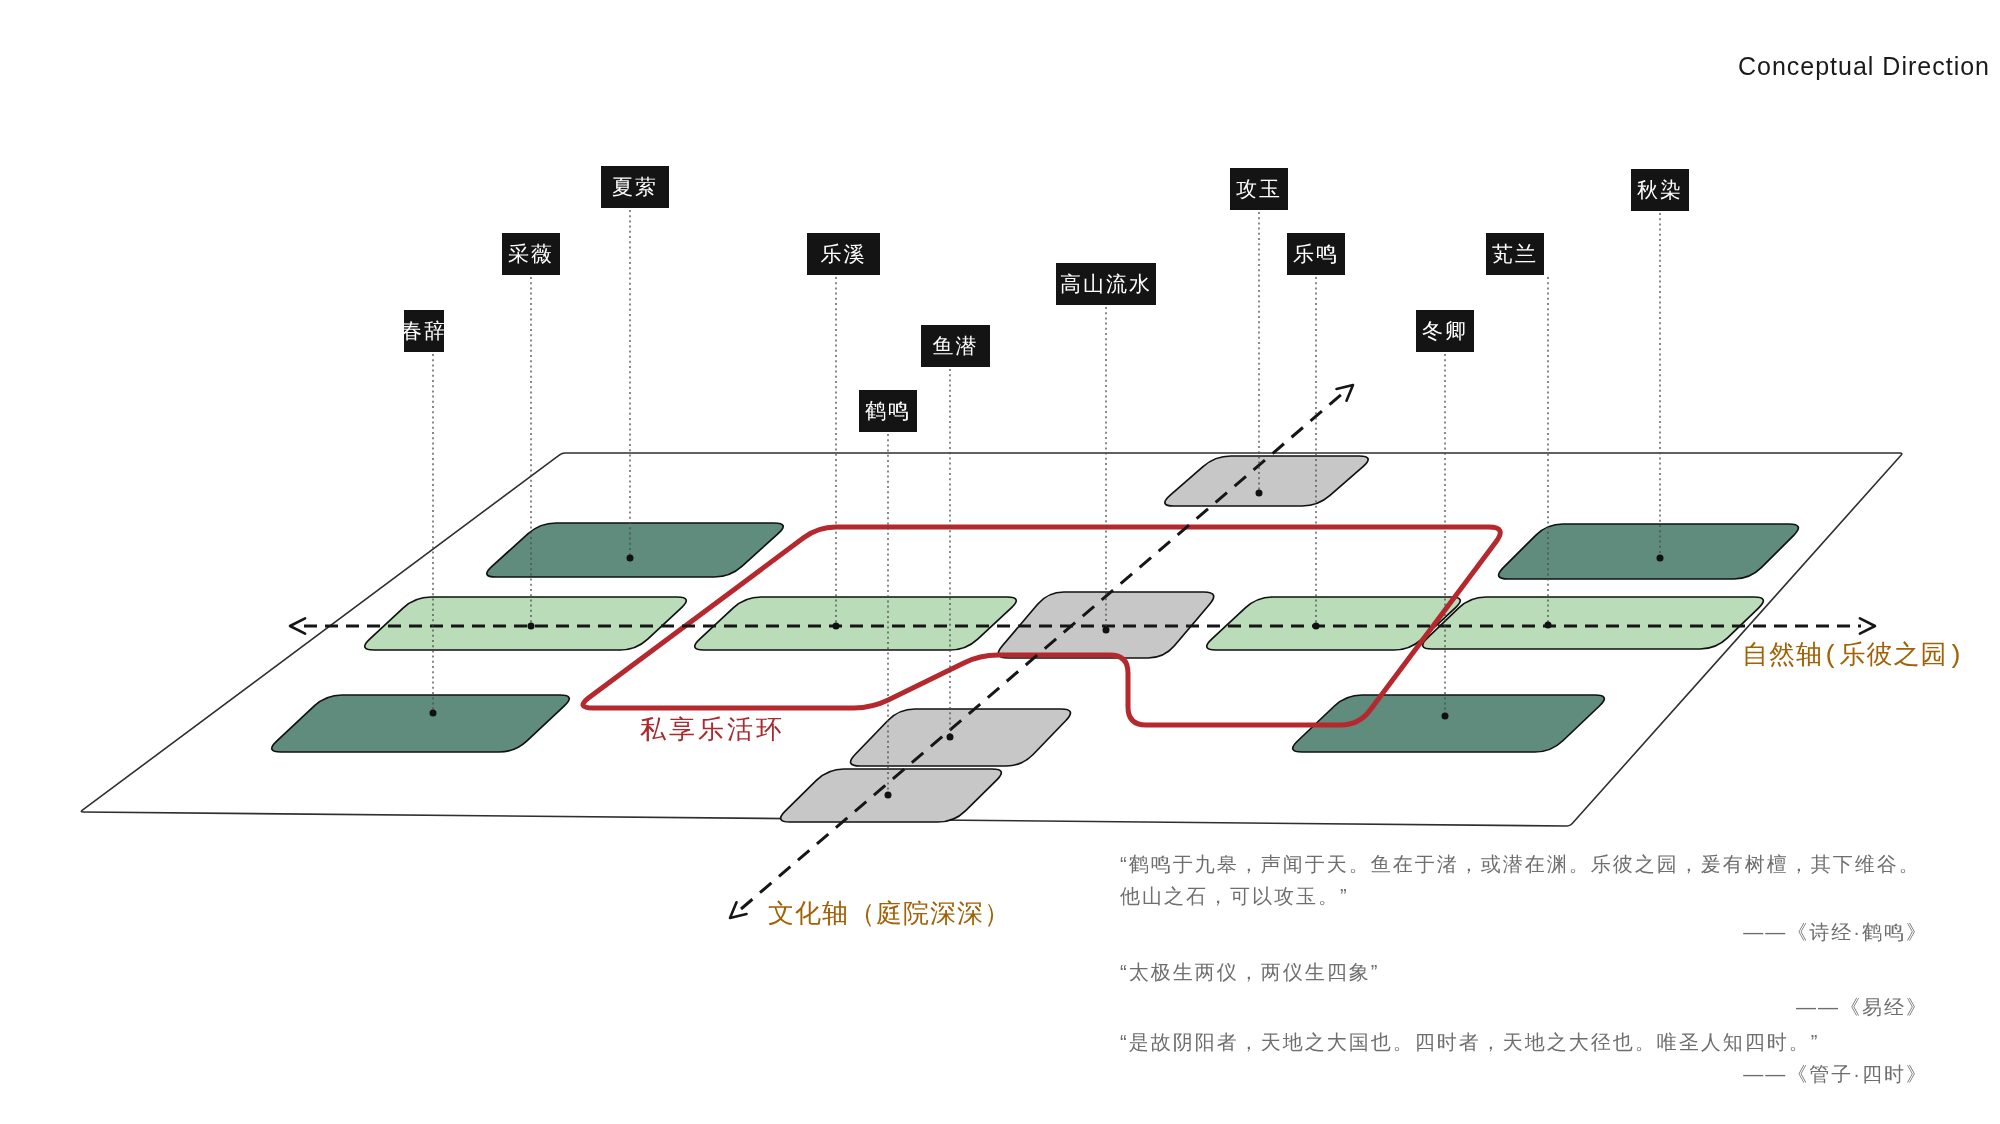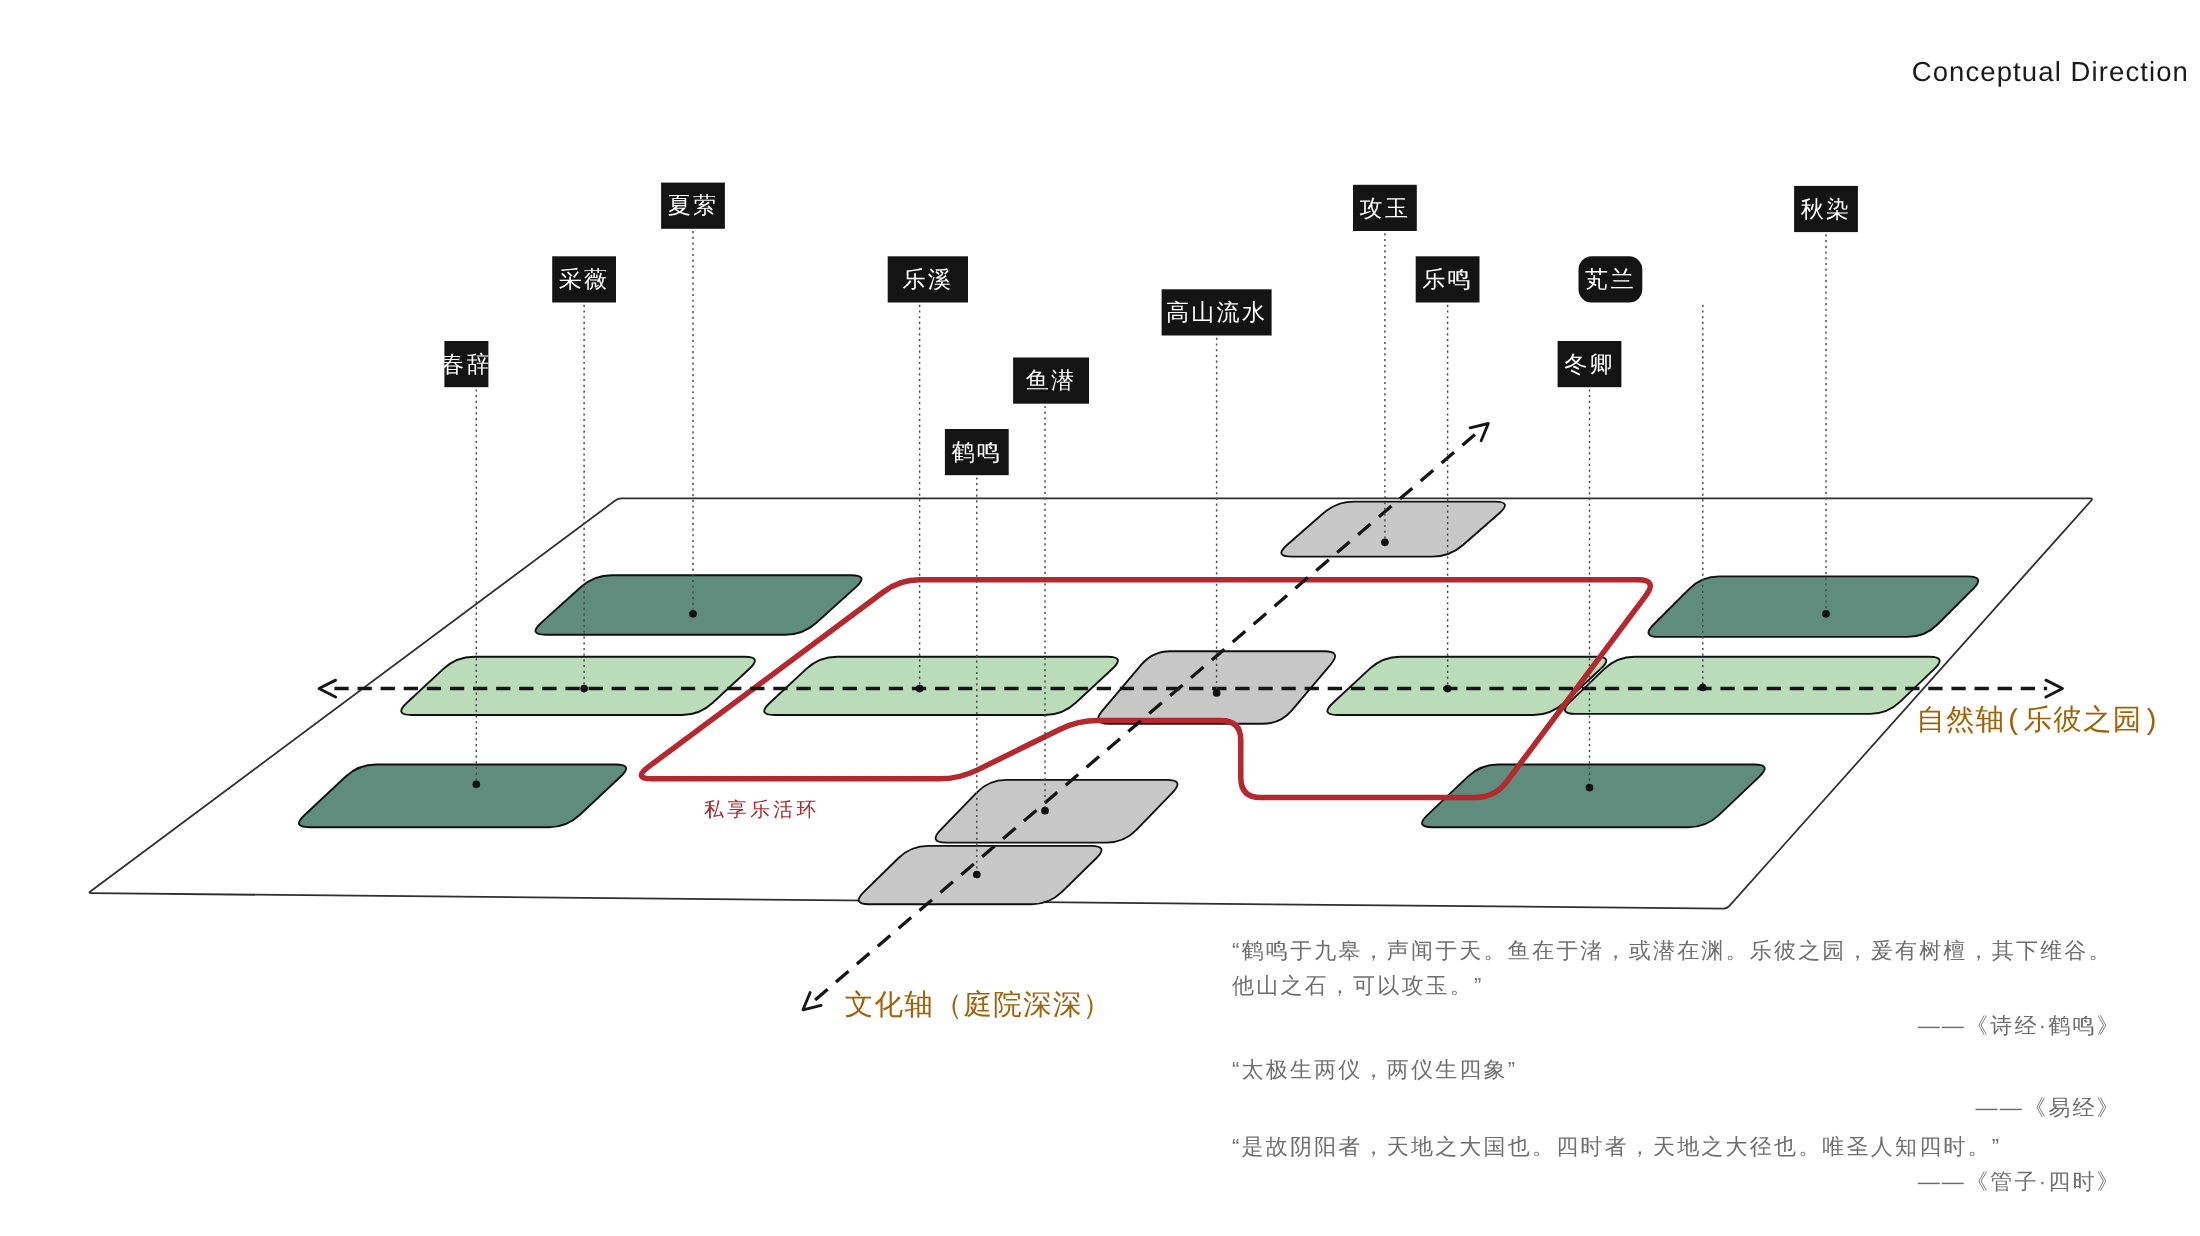--- a/index.html
+++ b/index.html
@@ -8,21 +8,21 @@
   #stage{position:absolute;left:0;top:0;width:2000px;height:1124px;}
   svg{position:absolute;left:0;top:0;}
   .title-bar{position:absolute;top:52px;right:10px;display:flex;align-items:baseline;gap:16px;
              color:#1a1a1a;white-space:nowrap;}
   .title-zh{font-size:26px;letter-spacing:13px;}
   .title-en{font-size:25px;letter-spacing:1px;}
   .chip{position:absolute;height:42px;background:#141414;color:#fff;
         display:flex;align-items:center;justify-content:center;
         font-size:21px;letter-spacing:2px;white-space:nowrap;box-sizing:border-box;}
   .axis-label{position:absolute;font-size:26px;letter-spacing:1px;color:#a16207;white-space:nowrap;font-family:Liberation Mono, monospace;}
-  .ring-label{position:absolute;font-size:18px;letter-spacing:3px;color:#a8292e;white-space:nowrap;margin-top:12px;}
+  .ring-label{position:absolute;font-size:26px;letter-spacing:3px;color:#a8292e;white-space:nowrap;}
   .quote-line{position:absolute;font-size:20px;letter-spacing:2px;color:#6e6e6e;white-space:nowrap;}
 </style>
 </head>
 <body>
 
 <div id="stage">
   <svg id="plan-svg" width="2000" height="1124" viewBox="0 0 2000 1124">
       <path d="M559.6,454.8 Q562,453 565.0,453.0 L1900.0,453.0 Q1903,453 1901.0,455.2 L1572.0,823.8 Q1570,826 1567.0,826.0 L83.0,812.0 Q80,812 82.4,810.2 Z" fill="#ffffff" stroke="#2f2f2f" stroke-width="1.6"></path>
       <path d="M491.9,566.3 Q480,577 496.0,577.0 L714.0,577.0 Q730,577 741.9,566.3 L778.1,533.7 Q790,523 774.0,523.0 L556.0,523.0 Q540,523 528.1,533.7 Z" fill="#5f8c7c" stroke="#111111" stroke-width="1.7" stroke-linejoin="round"></path>
       <path d="M1503.3,567.7 Q1492,579 1508.0,579.0 L1734.0,579.0 Q1750,579 1761.3,567.7 L1793.7,535.3 Q1805,524 1789.0,524.0 L1563.0,524.0 Q1547,524 1535.7,535.3 Z" fill="#5f8c7c" stroke="#111111" stroke-width="1.7" stroke-linejoin="round"></path>
@@ -75,29 +75,29 @@
 
   <div class="ring-label" id="ring-label" style="left: 640px; top: 712px;">私享乐活环</div>
 
   <div class="axis-label" id="natural-axis-label" style="left: 1742px; top: 637px;">自然轴(乐彼之园)</div>
 
   <div class="axis-label" id="culture-axis-label" style="left: 768px; top: 896px;">文化轴（庭院深深）</div>
 
   <div id="chips">
       <div class="chip" style="left: 404px; top: 310px; width: 40px;">春辞</div>
       <div class="chip" style="left: 502px; top: 233px; width: 58px;">采薇</div>
-      <div class="chip" style="left: 601px; top: 166px; width: 58px;">夏萦</div>
+      <div class="chip" style="left: 601px; top: 166px; width: 68px;">夏萦</div>
       <div class="chip" style="left: 807px; top: 233px; width: 73px;">乐溪</div>
       <div class="chip" style="left: 921px; top: 325px; width: 69px;">鱼潜</div>
       <div class="chip" style="left: 859px; top: 390px; width: 58px;">鹤鸣</div>
       <div class="chip" style="left: 1056px; top: 263px; width: 100px;">高山流水</div>
       <div class="chip" style="left: 1230px; top: 168px; width: 58px;">攻玉</div>
       <div class="chip" style="left: 1287px; top: 233px; width: 58px;">乐鸣</div>
       <div class="chip" style="left: 1416px; top: 310px; width: 58px;">冬卿</div>
-      <div class="chip" style="left: 1435px; top: 233px; width: 58px; border-radius: 12px;">芄兰</div>
+      <div class="chip" style="left: 1486px; top: 233px; width: 58px;">芄兰</div>
       <div class="chip" style="left: 1631px; top: 169px; width: 58px;">秋染</div>
     </div>
   <div id="quotes">
       <div class="quote-line" style="top: 851px; left: 1120px;">“鹤鸣于九皋，声闻于天。鱼在于渚，或潜在渊。乐彼之园，爰有树檀，其下维谷。</div>
       <div class="quote-line" style="top: 883px; left: 1120px;">他山之石，可以攻玉。”</div>
       <div class="quote-line" style="top: 919px; right: 72px;">——《诗经·鹤鸣》</div>
       <div class="quote-line" style="top: 959px; left: 1120px;">“太极生两仪，两仪生四象”</div>
       <div class="quote-line" style="top: 994px; right: 72px;">——《易经》</div>
       <div class="quote-line" style="top: 1029px; left: 1120px;">“是故阴阳者，天地之大国也。四时者，天地之大径也。唯圣人知四时。”</div>
       <div class="quote-line" style="top: 1061px; right: 72px;">——《管子·四时》</div>

